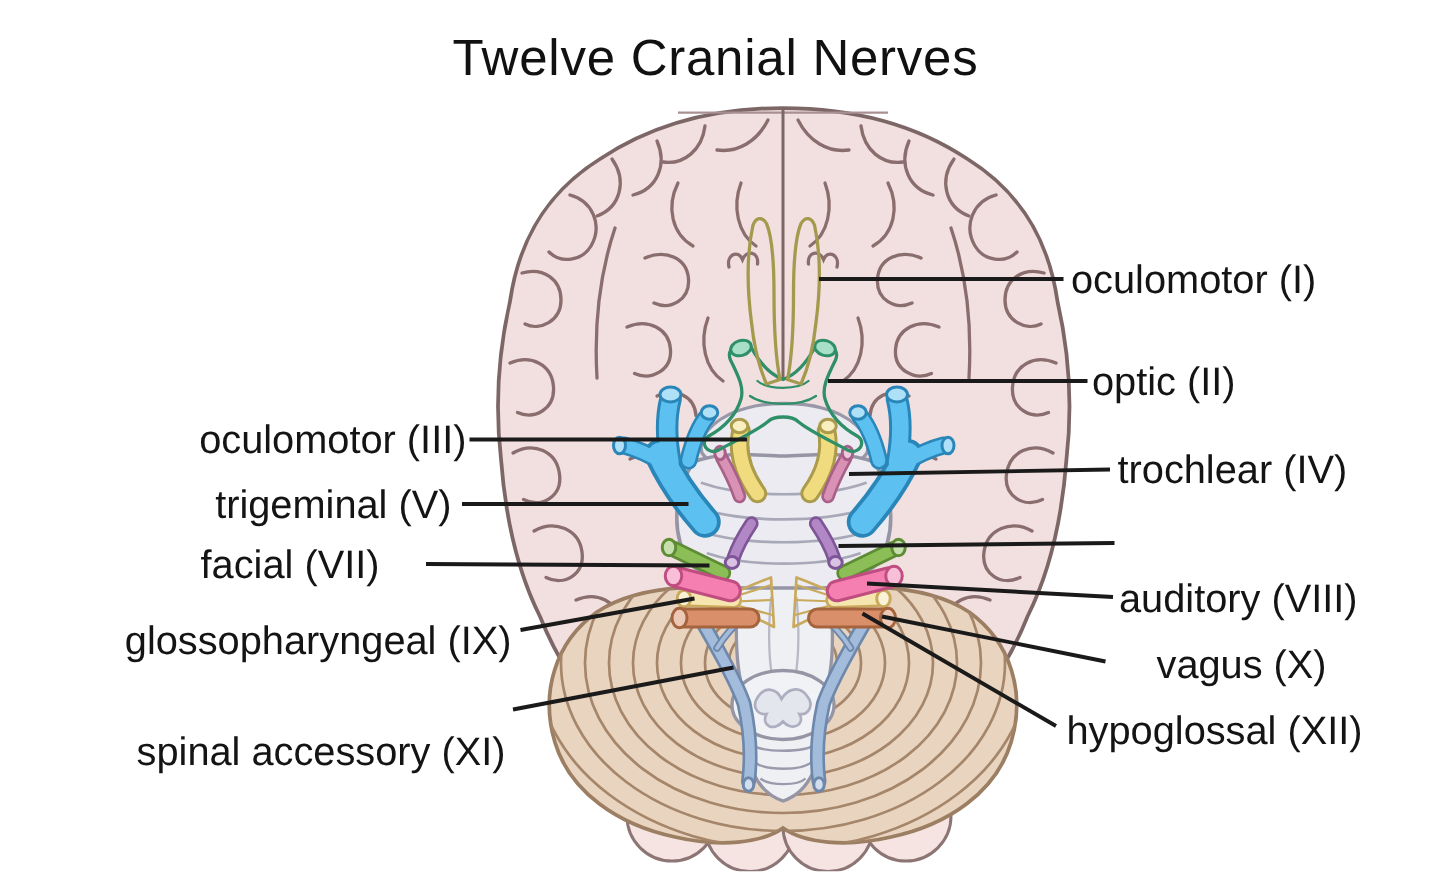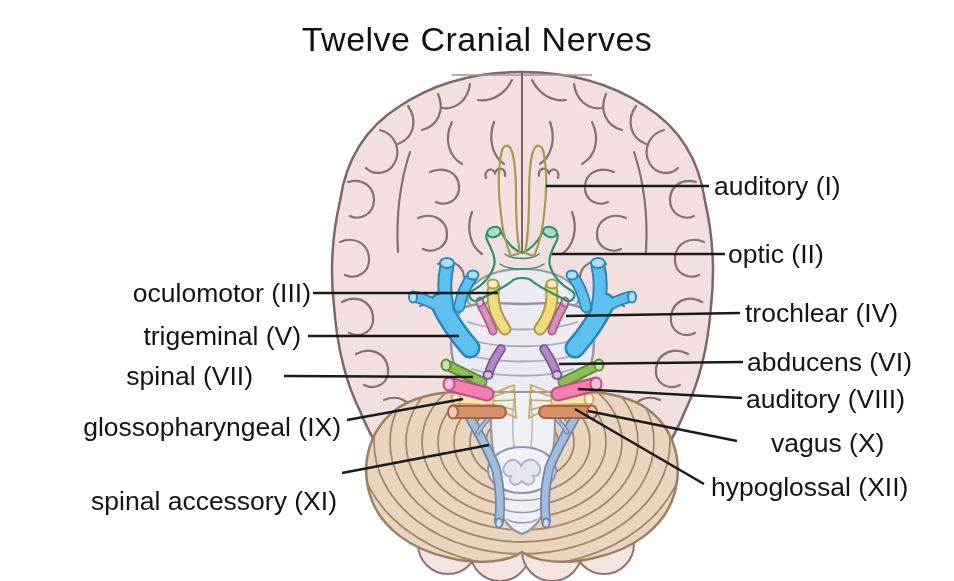--- a/index.html
+++ b/index.html
@@ -258,25 +258,24 @@
       <line class="leader" x1="578" y1="389" x2="742" y2="398"></line>
       <line class="leader" x1="347" y1="420" x2="463" y2="399"></line>
       <line class="leader" x1="588" y1="411" x2="737" y2="441"></line>
       <line class="leader" x1="342" y1="473" x2="489" y2="445"></line>
       <line class="leader" x1="575" y1="409" x2="704" y2="484"></line>
     </g>
   </svg>
 
   <div class="title">Twelve Cranial Nerves</div>
 
-  <div class="lbl r" style="left:714px;top:172px">auditory (I)</div>
+  <div class="lbl r" style="left:714px;top:172px">oculomotor (I)</div>
   <div class="lbl r" style="left:728px;top:240px">optic (II)</div>
   <div class="lbl l" style="right:643px;top:279px">oculomotor (III)</div>
   <div class="lbl r" style="left:745px;top:299px">trochlear (IV)</div>
   <div class="lbl l" style="right:653px;top:322px">trigeminal (V)</div>
-  <div class="lbl r" style="left:747px;top:348px">abducens (VI)</div>
-  <div class="lbl l" style="right:701px;top:362px">spinal (VII)</div>
+  <div class="lbl l" style="right:701px;top:362px">facial (VII)</div>
   <div class="lbl r" style="left:746px;top:385px">auditory (VIII)</div>
   <div class="lbl l" style="right:613px;top:413px">glossopharyngeal (IX)</div>
   <div class="lbl r" style="left:771px;top:429px">vagus (X)</div>
   <div class="lbl l" style="right:617px;top:487px">spinal accessory (XI)</div>
   <div class="lbl r" style="left:711px;top:473px">hypoglossal (XII)</div>
 </div>
 
 </body></html>

